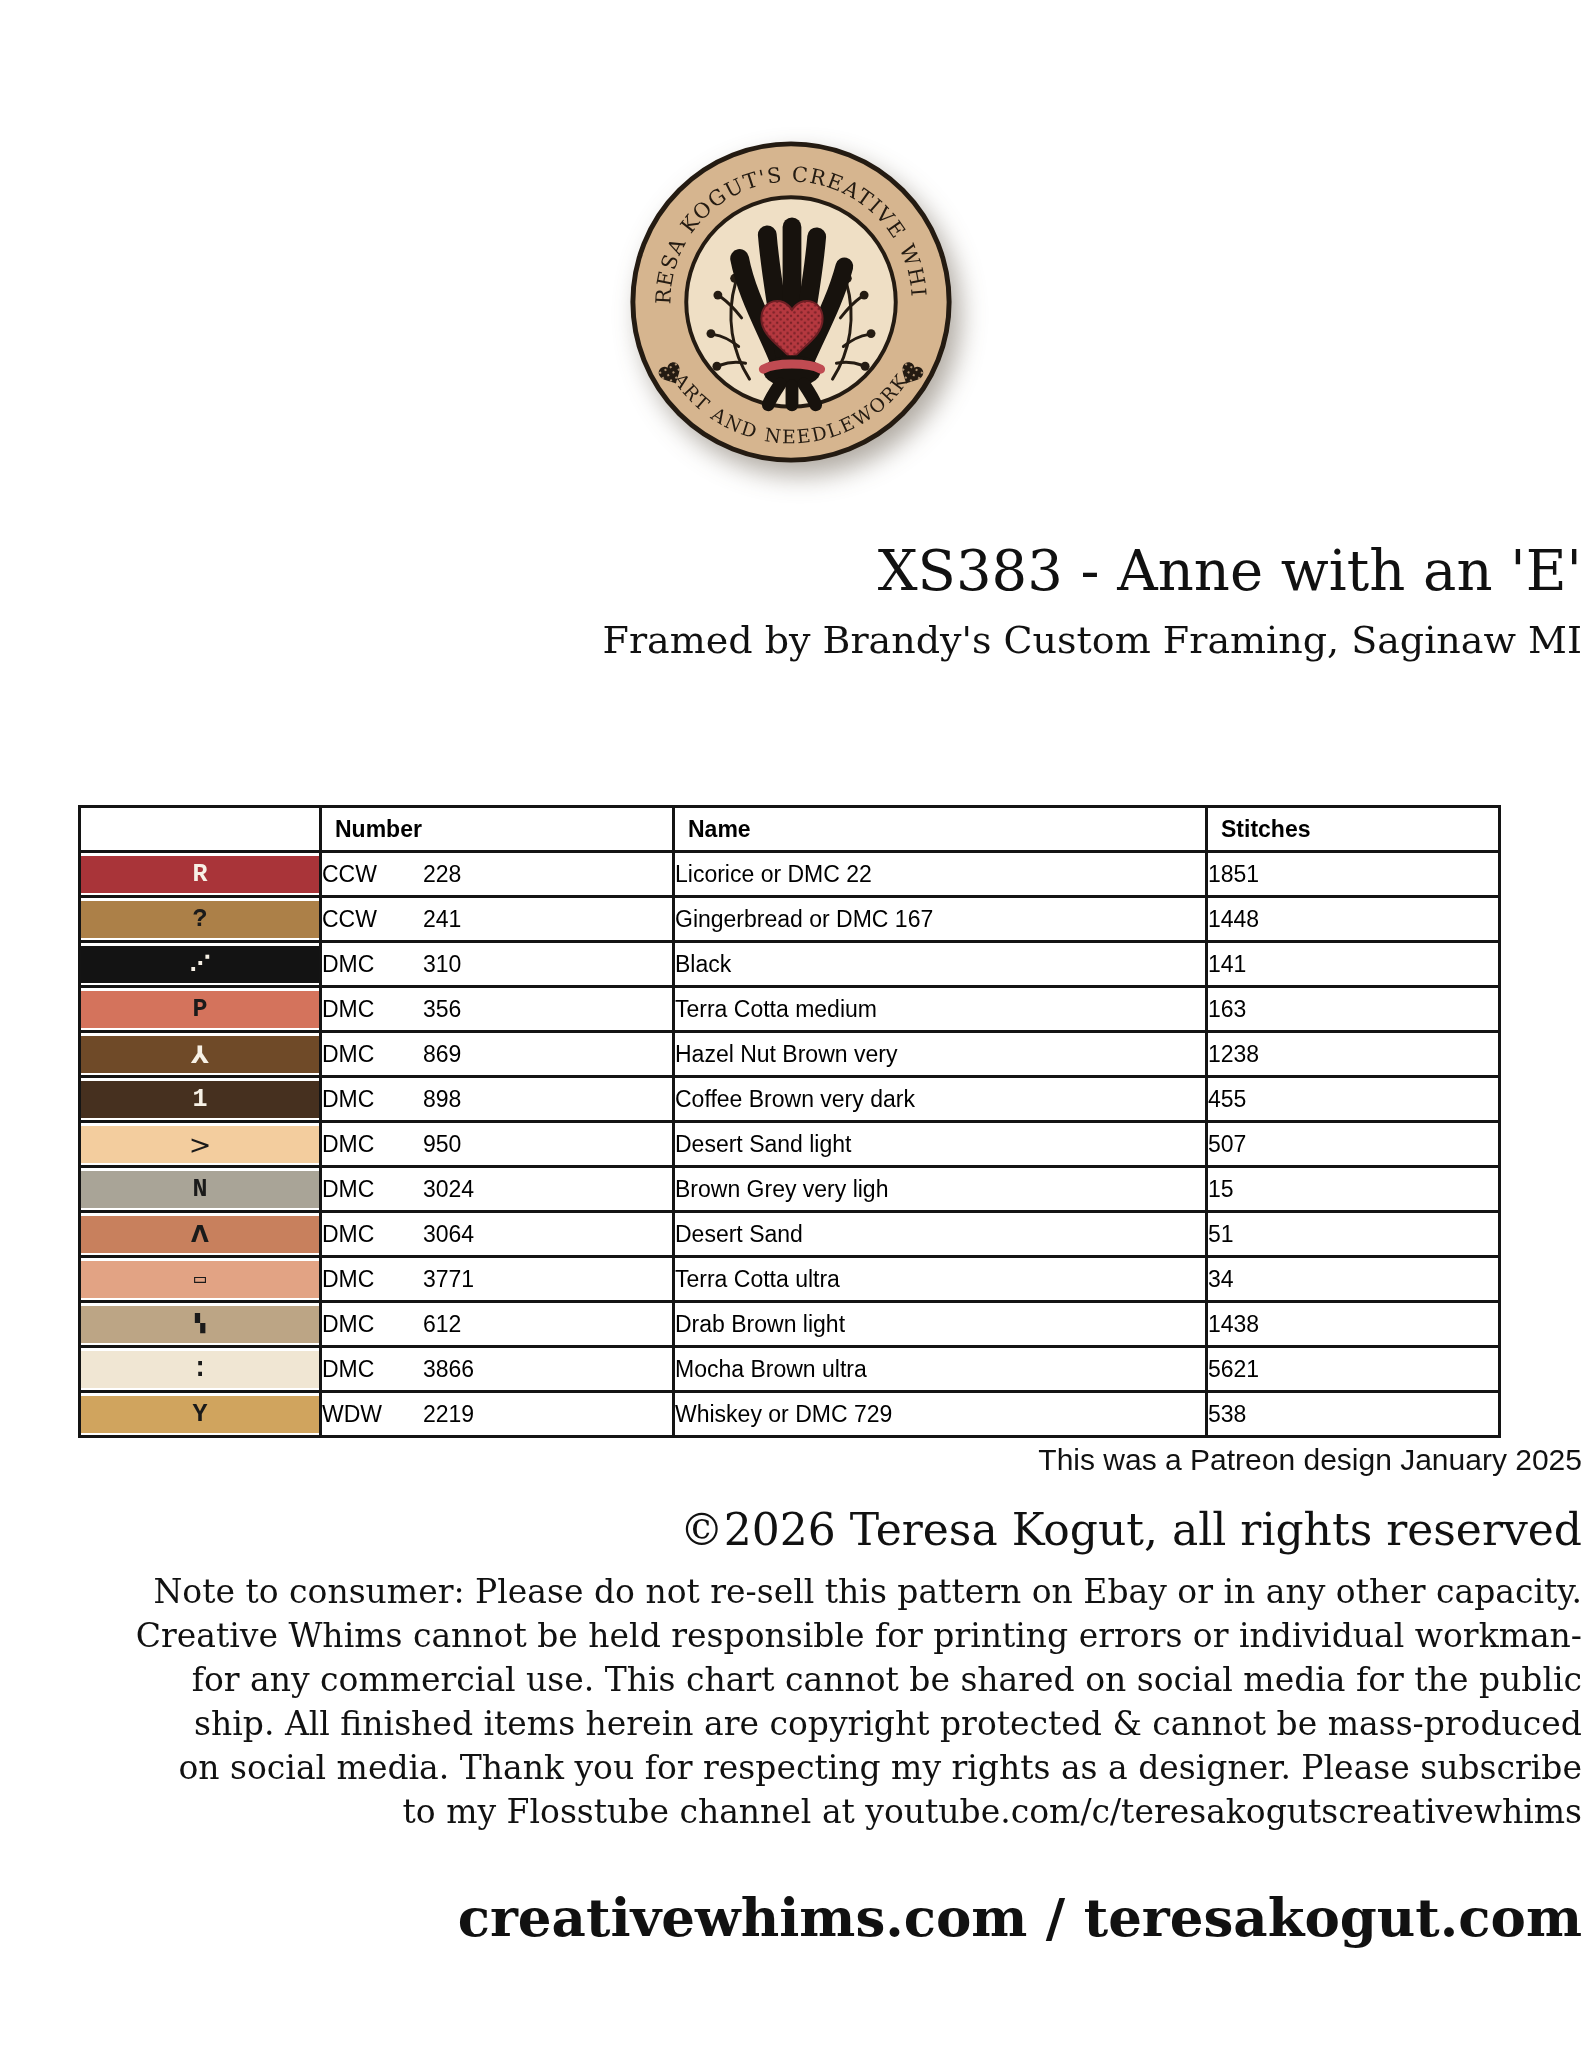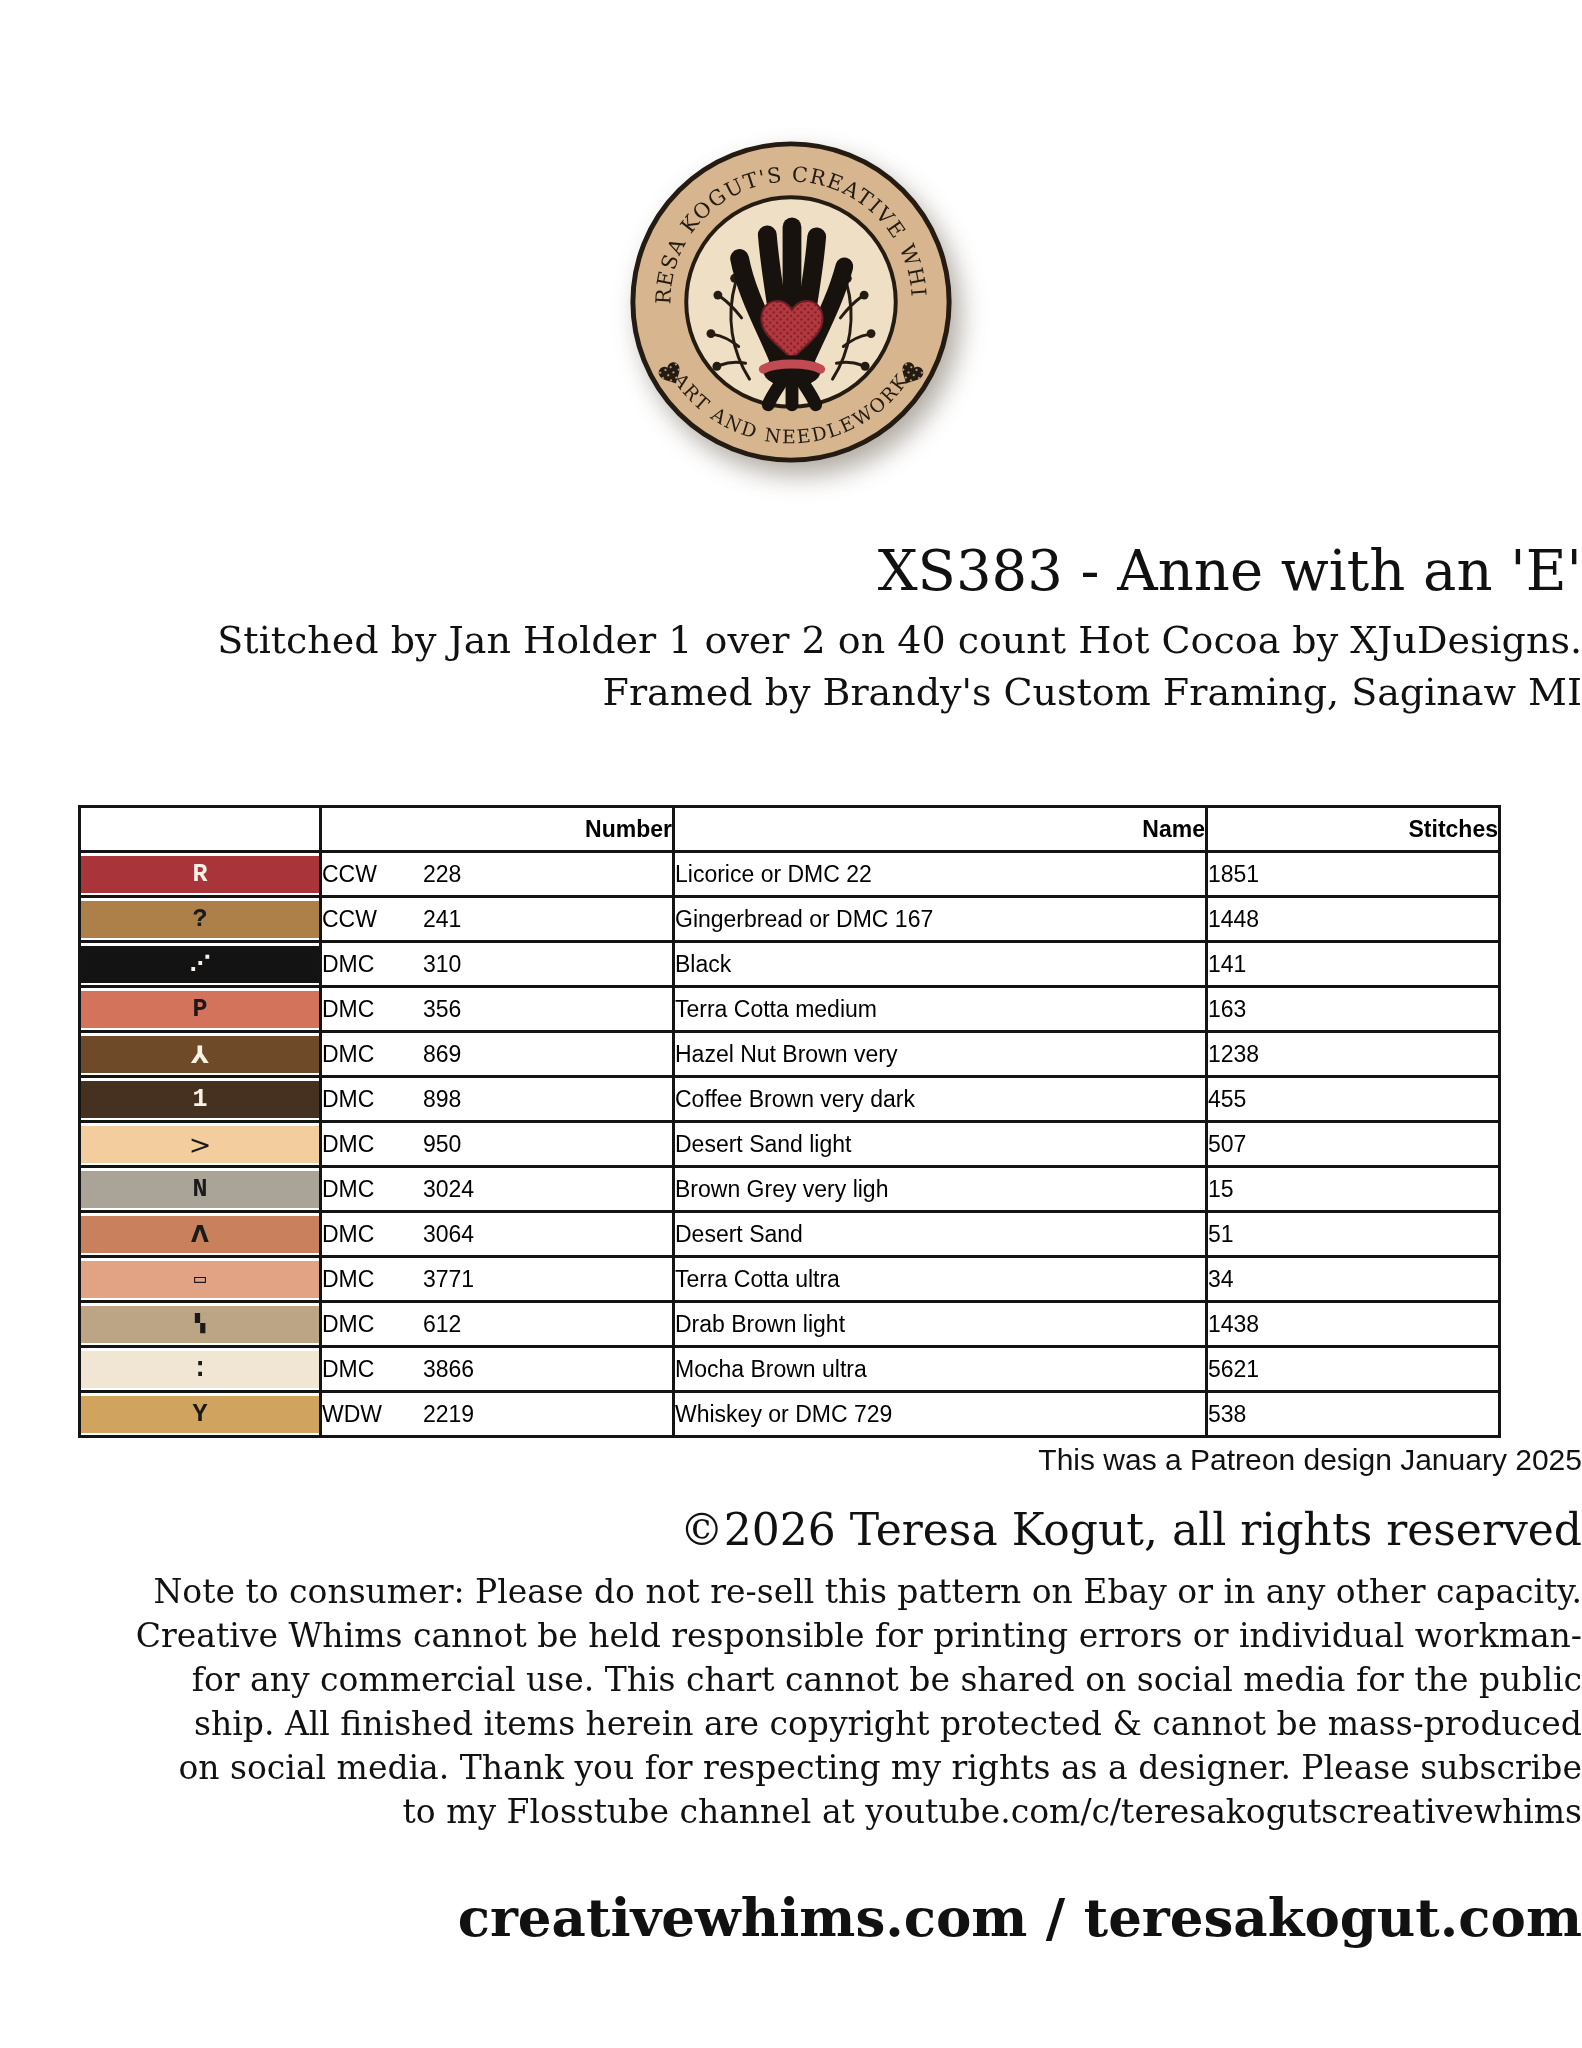--- a/index.html
+++ b/index.html
@@ -19,21 +19,21 @@
   .title{top:538px;font-size:56px;line-height:66px;white-space:nowrap}
   .subtitle{top:614px}
   .subtitle-line{font-size:38px;line-height:52px;white-space:nowrap}
 
   
   table.legend{position:absolute;top:805px;left:78px;width:1420px;border-collapse:collapse;table-layout:fixed}
   table.legend th,table.legend td{
     border:3px solid #141414;height:42px;padding:0;vertical-align:middle;
     font-size:23px;color:#000;overflow:hidden;
   }
-  table.legend th{text-align:right;padding-left:13px;font-weight:bold}
+  table.legend th{text-align:left;padding-left:13px;font-weight:bold}
   td.sym-cell{vertical-align:top}
   .swatch{height:37px;margin-top:1px;display:flex;align-items:center;justify-content:center}
   .sym{font-family:"Liberation Mono","DejaVu Sans Mono","DejaVu Sans",monospace;font-weight:bold;font-size:25px;line-height:1}
   .sym[data-sym="⋰"]{font-size:21px}
   .sym[data-sym="⅄"]{font-family:"DejaVu Sans",sans-serif;font-size:24px}
   .sym[data-sym="Λ"]{font-family:"DejaVu Sans",sans-serif;font-size:23px}
   .sym[data-sym="▭"]{font-size:20px;font-weight:normal}
   .sym[data-sym="▚"]{font-size:17px}
   .sym[data-sym=">"]{font-family:"DejaVu Sans",sans-serif;font-size:27px;font-weight:normal}
   .sym[data-sym=":"]{font-size:27px}
@@ -123,21 +123,20 @@
     </g>
 
     <use href="#ringheart" transform="translate(47,240) rotate(-28)" fill="url(#ringdots)"></use>
     <use href="#ringheart" transform="translate(293,240) rotate(28)" fill="url(#ringdots)"></use>
   </svg>
 </div>
 
 <div class="abs center-text slab title">XS383 - Anne with an 'E'</div>
 
 <div class="abs center-text slab subtitle">
-  <div class="subtitle-line">Stitched by Jan Holder 1 over 2 on 40 count Hot Cocoa by XJuDesigns.</div>
   <div class="subtitle-line">Framed by Brandy's Custom Framing, Saginaw MI</div>
 </div>
 
 <table class="legend">
   <colgroup>
       <col style="width:241px">
       <col style="width:353px">
       <col style="width:533px">
       <col style="width:293px">
     </colgroup>

